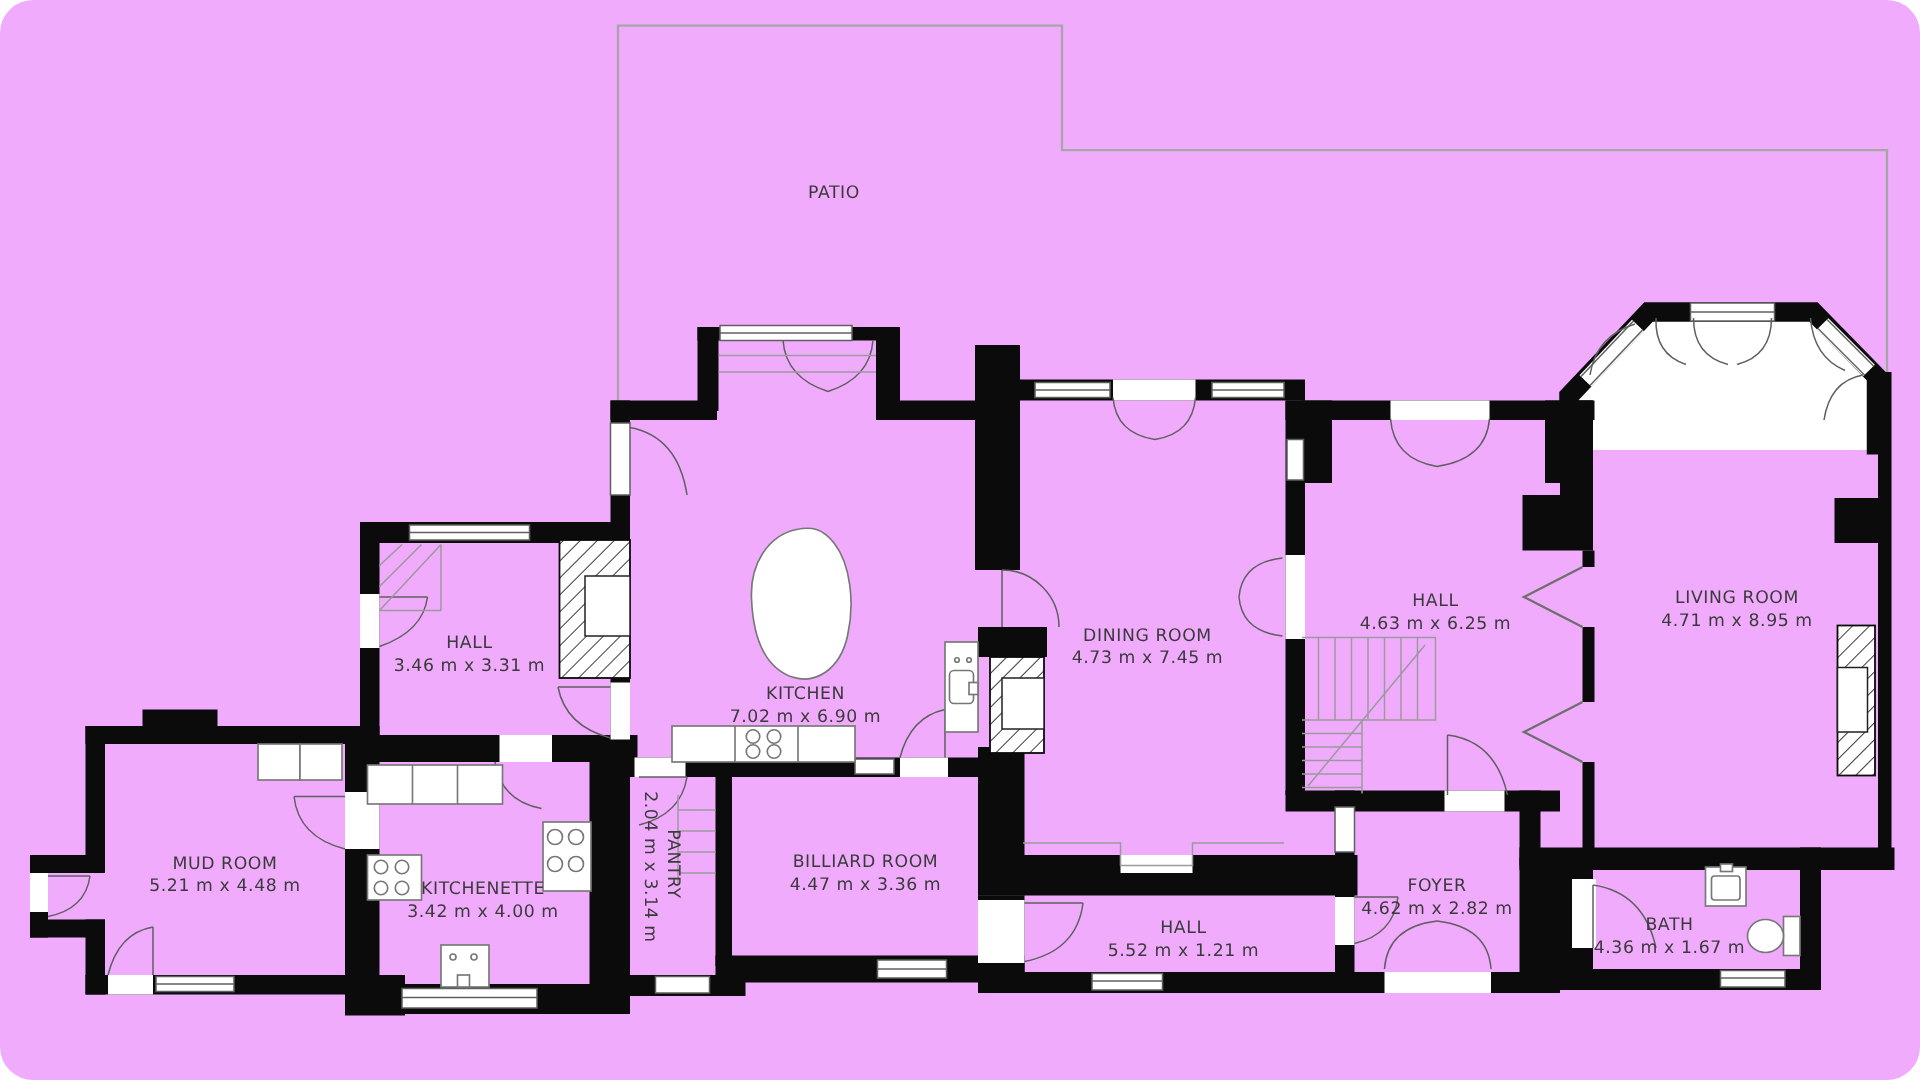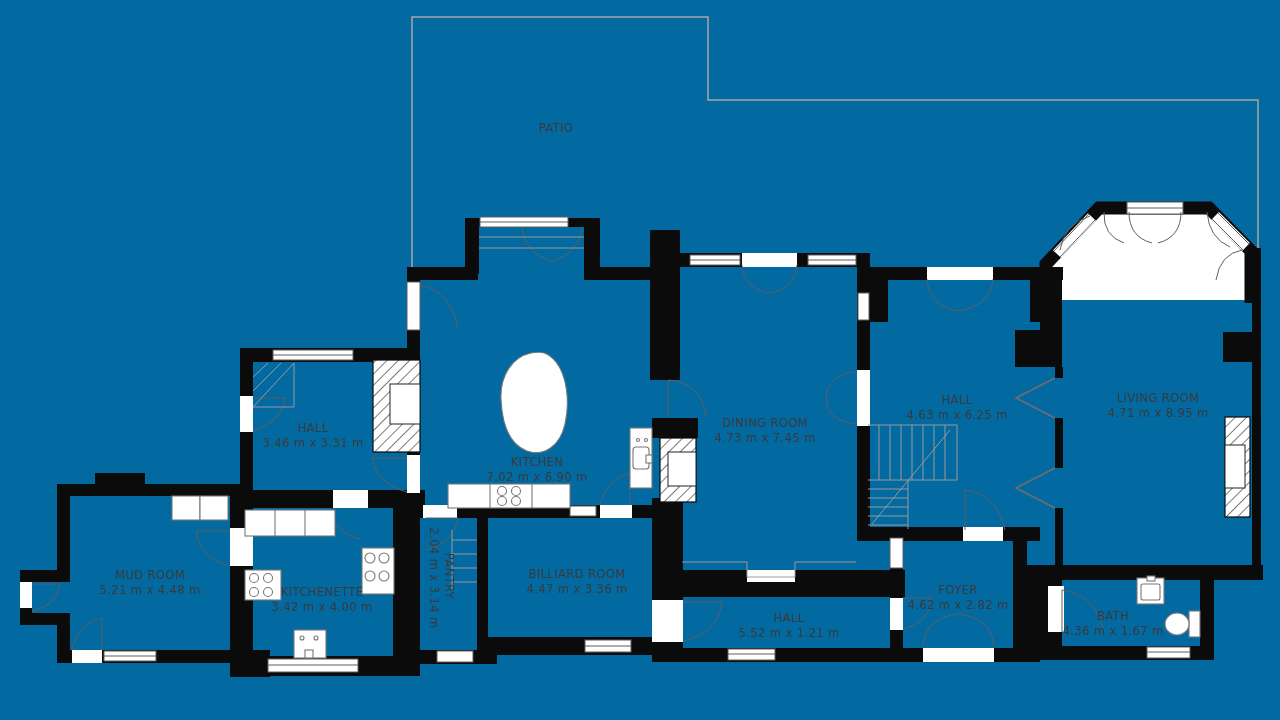--- a/index.html
+++ b/index.html
@@ -1,16 +1,16 @@
 <!DOCTYPE html>
 <html style="--wall: #0b0b0b; --patio: #a6a6a6; --text: #3a3a3a; --frame: #5f5f5f; --thin: #9a9a9a; --fixline: #777777;"><head>
 <meta charset="utf-8">
 <style>
   html,body{margin:0;padding:0;background:#fff;}
-  #stage{position:relative;width:1280px;height:720px;background:#0369a1;overflow:hidden;}
+  #stage{position:relative;width:1280px;height:720px;background:#f0abfc;overflow:hidden;border-radius:22px;}
   svg{display:block;}
   svg text{font-family:"DejaVu Sans","Liberation Sans",sans-serif;font-size:11.5px;fill:var(--text,#3a3a3a);letter-spacing:.4px;}
   .wall{fill:var(--wall,#0b0b0b);stroke:none;}
   .opening{fill:#ffffff;stroke:none;}
   .window{fill:#ffffff;stroke:var(--frame,#5f5f5f);stroke-width:1;}
   .arc{fill:none;stroke:var(--frame,#5f5f5f);stroke-width:1;}
   .leaf{stroke:var(--frame,#5f5f5f);stroke-width:1;}
   .thin{fill:none;stroke:var(--thin,#9a9a9a);stroke-width:1;}
   .fix{fill:#ffffff;stroke:var(--fixline,#777777);stroke-width:1.1;}
   .fixline{fill:none;stroke:var(--fixline,#777777);stroke-width:1.1;}

